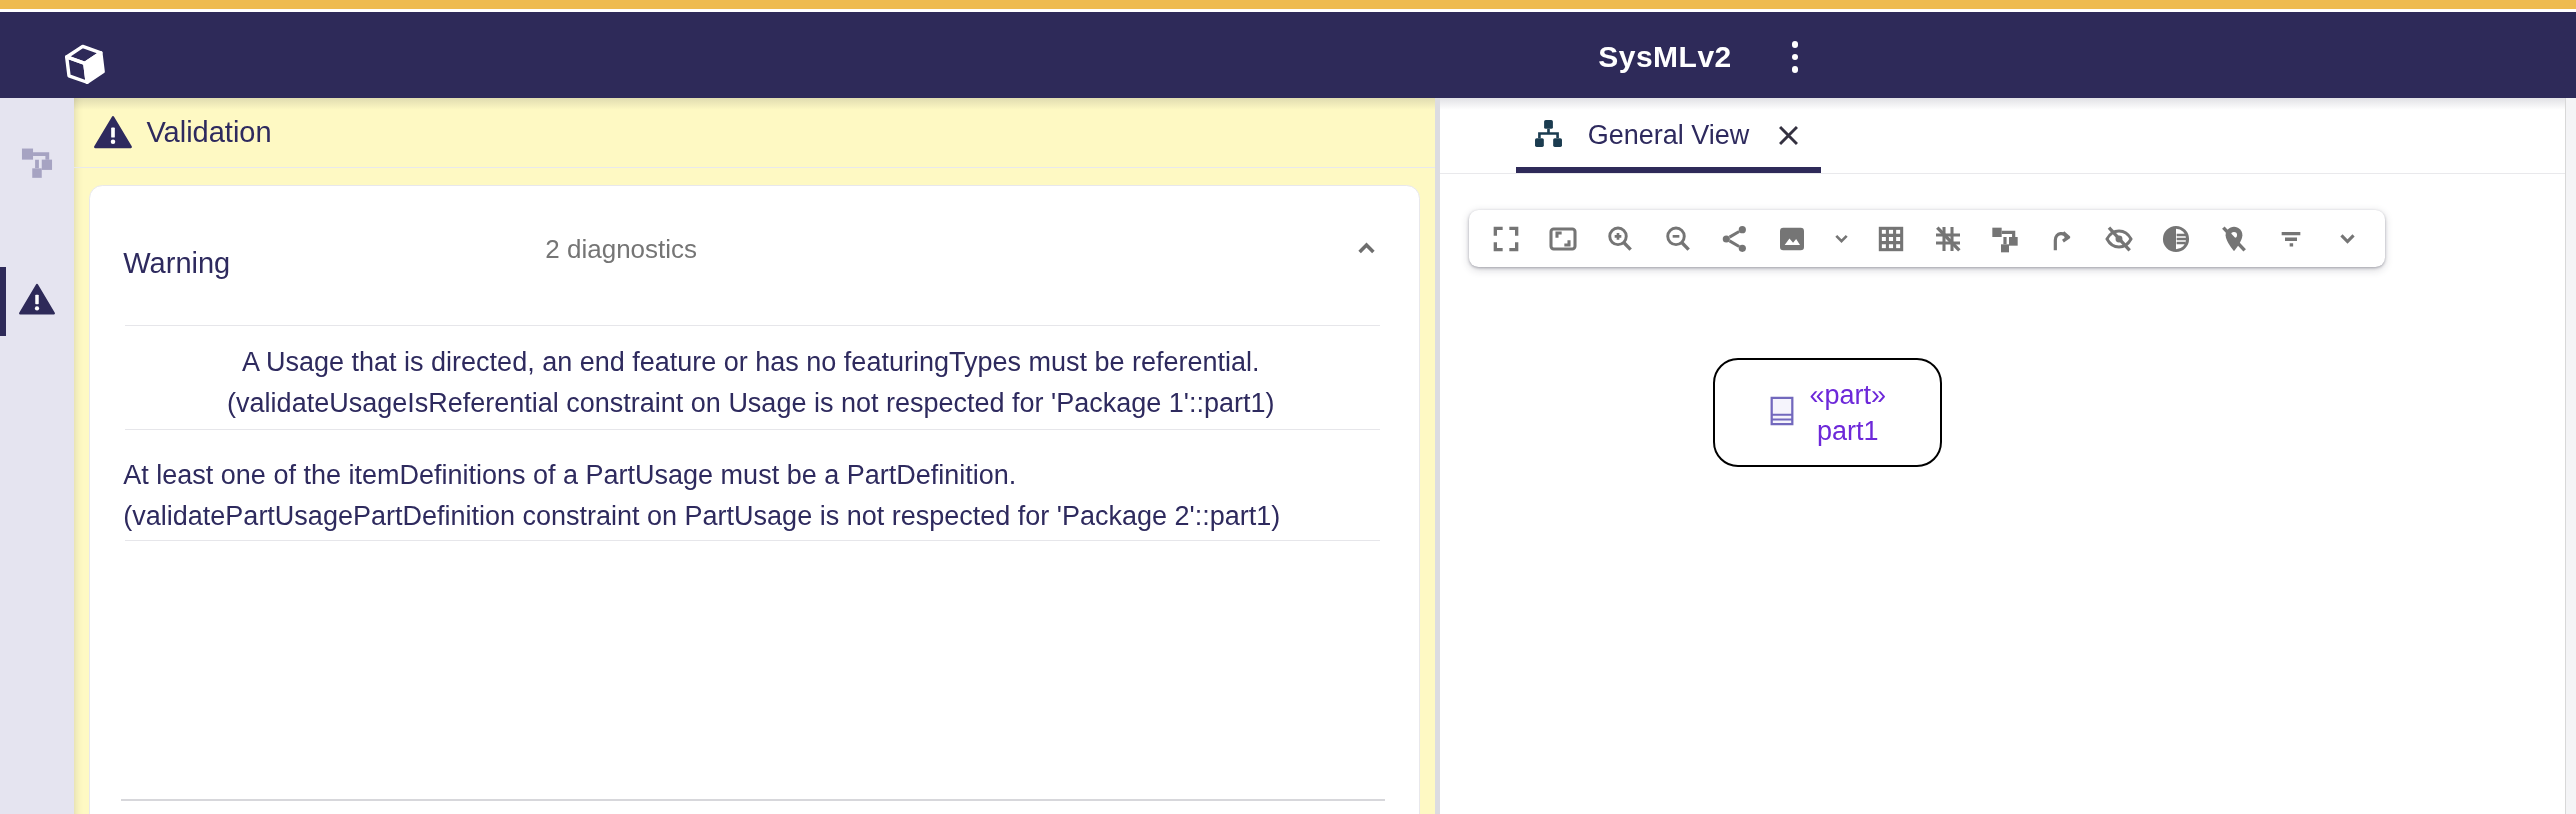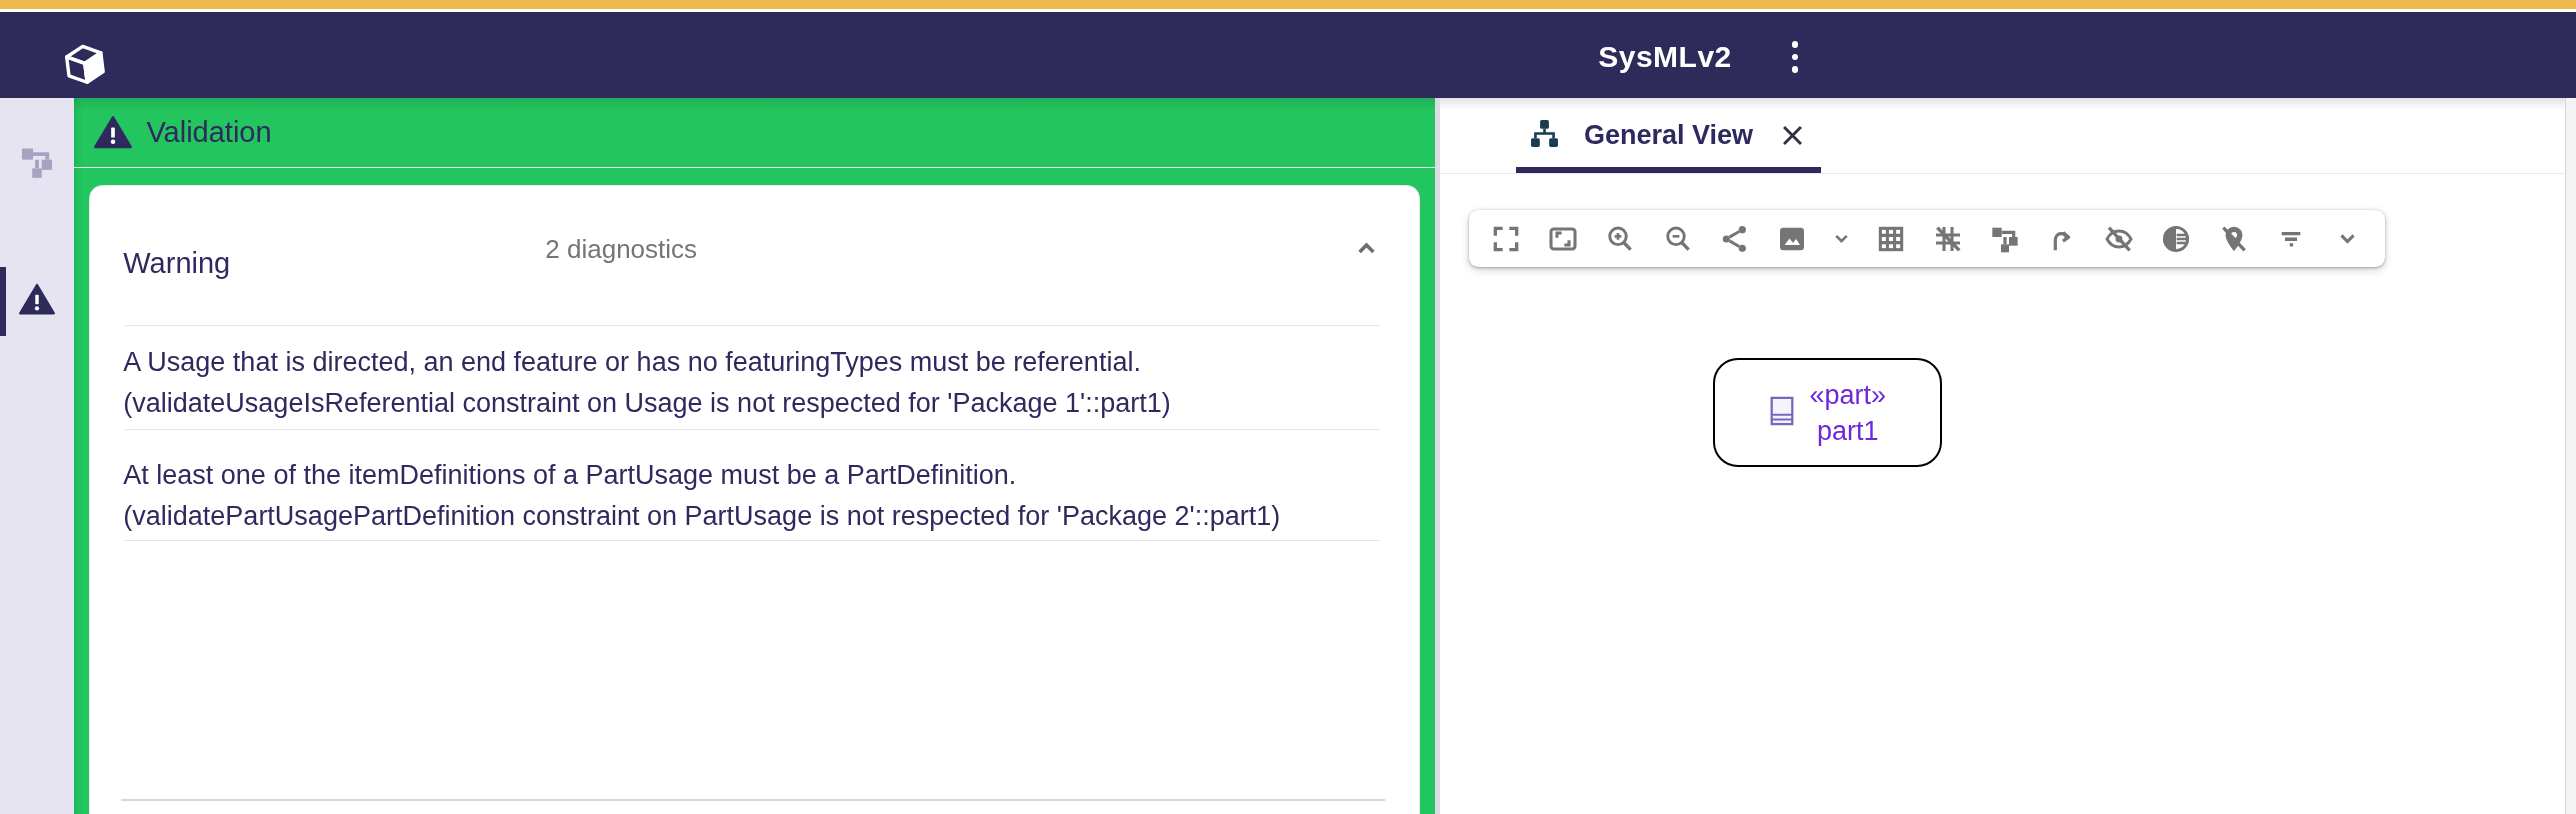--- a/index.html
+++ b/index.html
@@ -21,50 +21,50 @@
   .kebab i{width:6.7px;height:6.7px;border-radius:50%;background:#fff;}
 
   
   .rail{left:0;top:98px;width:74px;height:717px;background:#e5e4f0;}
   .rail-item{position:absolute;left:0;width:74px;height:69px;display:flex;align-items:center;justify-content:center;}
   .rail-item.explorer{top:31px;}
   .rail-item.validation{top:169px;}
   .rail-sel{position:absolute;left:0;top:169px;width:5.8px;height:69px;background:#2e2a59;}
 
   
-  .vpanel{left:74px;top:98px;width:1361px;height:717px;background:#22c55e;
+  .vpanel{left:74px;top:98px;width:1361px;height:717px;background:#fef9c3;
     box-shadow:inset 9.6px 0 9.6px -9.6px rgba(20,20,50,.18);}
   .vpanel::before,.dpanel::before{content:"";position:absolute;left:0;top:0;right:0;height:11.5px;
     background:linear-gradient(rgba(25,25,55,.13),rgba(25,25,55,0));pointer-events:none;}
   .vhead{position:absolute;left:0;top:0;width:100%;height:69px;border-bottom:1.9px solid #e9e9ec;
     display:flex;align-items:center;}
   .vhead .w-icon{margin-left:19px;width:40px;height:38px;}
   .vhead .vtitle{margin-left:13.4px;font-size:29px;color:#2e2a5e;}
 
   .card{position:absolute;left:15.3px;top:87px;width:1329px;height:757px;
     border:1.9px solid #e8e8ec;border-radius:13.4px;background:#fff;}
   .card-head{position:absolute;left:0;top:0;width:100%;height:125px;}
   .sev{position:absolute;left:33px;top:45px;font-size:29px;color:#2e2a5e;margin-top:16px;}
   .count{position:absolute;left:455px;top:48px;font-size:26px;color:#757575;}
   .collapse{position:absolute;left:1254px;top:40px;width:44px;height:44px;
     display:flex;align-items:center;justify-content:center;cursor:pointer;}
   .divider{position:absolute;left:35px;width:1255px;height:0;border-top:1.9px solid #e6e6ea;}
   .divider.d1{top:139px;} .divider.d2{top:243px;} .divider.d3{top:354px;}
   .divider.d4{top:613px;left:31px;width:1264px;border-top:2.9px solid #d7d7db;}
   .diag{position:absolute;left:33px;width:1255px;font-size:27px;line-height:41px;color:#2e2a5e;cursor:default;}
-  .diag.m1{top:156px;} .diag.m2{top:269px;}
+  .diag.m1{top:156px;text-align:center;} .diag.m2{top:269px;}
 
   
   .splitter{left:1435px;top:98px;width:5.8px;height:717px;background:#dcdce1;cursor:col-resize;}
 
   
   .dpanel{left:1440px;top:98px;width:1125px;height:717px;background:#fff;}
   .tabrow{position:absolute;left:0;top:0;width:100%;height:75px;border-bottom:1.9px solid #e9e9ec;}
   .tab{position:absolute;left:76px;top:0;width:305px;height:75px;display:flex;align-items:center;
-    justify-content:center;gap:23px;cursor:pointer;font-weight:bold;}
+    justify-content:center;gap:23px;cursor:pointer;}
   .tab .tlabel{font-size:27px;color:#2e2a5e;}
   .tab-underline{position:absolute;left:76px;top:69px;width:305px;height:5.8px;background:#2e2a59;}
   .tab .close{width:33px;height:33px;display:flex;align-items:center;justify-content:center;cursor:pointer;}
 
   .toolbar{position:absolute;left:29px;top:112px;width:916px;height:57px;background:#fff;
     border-radius:9.6px;box-shadow:0 1px 2.9px rgba(40,40,60,.35),0 2.9px 8.6px rgba(40,40,60,.18);
     display:flex;align-items:center;justify-content:space-between;padding:0 15.3px;box-sizing:border-box;}
   .tbtn{width:44px;height:44px;display:flex;align-items:center;justify-content:center;cursor:pointer;border-radius:5.8px;}
   .tbtn.small{width:29px;}
   .tbtn svg{display:block;}

